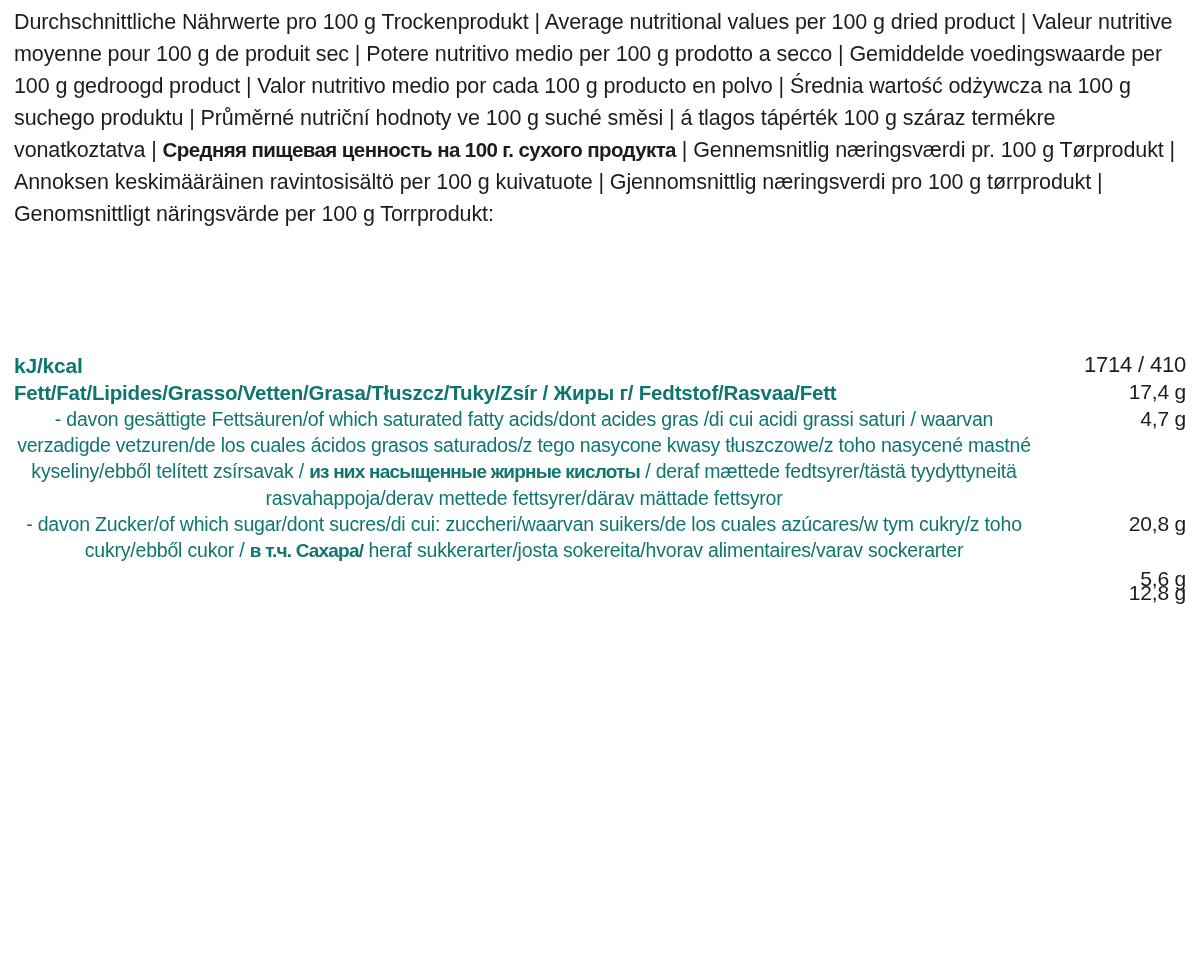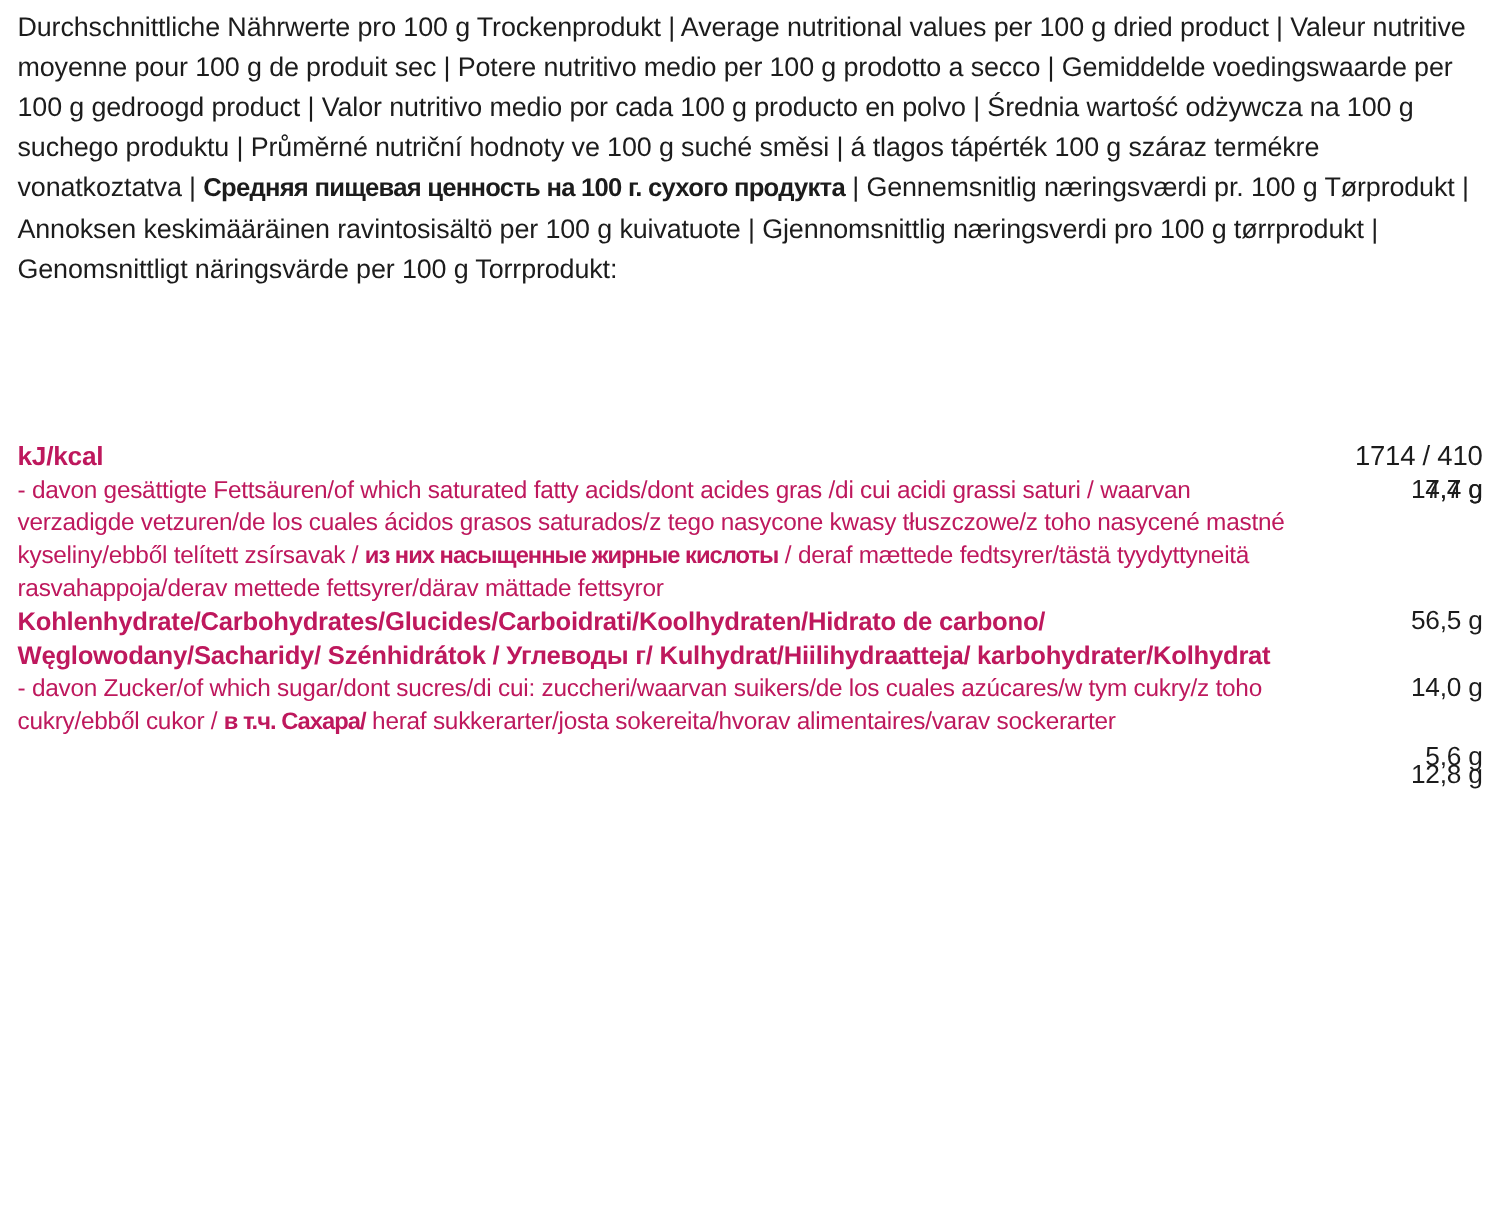--- a/index.html
+++ b/index.html
@@ -48,21 +48,21 @@
     position: relative;
     width: 100%;
     display: block;
   }
   .row .label {
     display: block;
     width: 1020px;
     font-size: 19.5px;
     line-height: 26px;
     letter-spacing: -0.2px;
-    color: #be185d;
+    color: #0f766e;
   }
   .row .value {
     position: absolute;
     right: 0;
     top: 0;
     width: 160px;
     text-align: right;
     font-size: 21px;
     line-height: 26px;
     color: #1c1c1c;
@@ -70,20 +70,21 @@
   }
   .bold .label {
     font-weight: 700;
     font-size: 20.5px;
     line-height: 27px;
   }
   .sub .label {
     font-weight: 400;
     font-size: 19.5px;
     line-height: 26px;
+    text-align: center;
   }
   .cyr {
     font-weight: 600;
     letter-spacing: -0.8px;
     font-size: 19px;
   }
   .gap-sm { height: 2px; }
   .gap-md { height: 14px; }
   .gap-lg { height: 24px; }
   .kj .label { font-weight: 700; font-size: 21px; line-height: 27px; }
@@ -97,36 +98,33 @@
   <div class="intro"><span>Durchschnittliche Nährwerte pro 100 g Trockenprodukt | Average nutritional values per 100 g dried product | Valeur nutritive moyenne pour 100 g de produit sec | Potere nutritivo medio per 100 g prodotto a secco | Gemiddelde voedingswaarde per 100 g gedroogd product | Valor nutritivo medio por cada 100 g producto en polvo | Średnia wartość odżywcza na 100 g suchego produktu | Průměrné nutriční hodnoty ve 100 g suché směsi | á tlagos tápérték 100 g száraz termékre vonatkoztatva | </span><span class="em">Средняя пищевая ценность на 100 г. сухого продукта</span><span> | Gennemsnitlig næringsværdi pr. 100 g Tørprodukt | Annoksen keskimääräinen ravintosisältö per 100 g kuivatuote | Gjennomsnittlig næringsverdi pro 100 g tørrprodukt | Genomsnittligt näringsvärde per 100 g Torrprodukt:</span></div>
 
   <div class="table">
 
     <div class="row bold kj">
       <span class="label">kJ/kcal</span>
       <span class="value">1714 / 410</span>
     </div>
 
     <div class="row bold">
+      <span class="label">Fett/Fat/Lipides/Grasso/Vetten/Grasa/Tłuszcz/Tuky/Zsír / Жиры г/ Fedtstof/Rasvaa/Fett</span>
       <span class="value">17,4 g</span>
     </div>
 
     <div class="row sub">
       <span class="label"><span>- davon gesättigte Fettsäuren/of which saturated fatty acids/dont acides gras /di cui acidi grassi saturi / waarvan verzadigde vetzuren/de los cuales ácidos grasos saturados/z tego nasycone kwasy tłuszczowe/z toho nasycené mastné kyseliny/ebből telített zsírsavak / </span><span class="cyr">из них насыщенные жирные кислоты</span><span> / deraf mættede fedtsyrer/tästä tyydyttyneitä rasvahappoja/derav mettede fettsyrer/därav mättade fettsyror</span></span>
       <span class="value">4,7 g</span>
     </div>
 
-    <div class="row bold">
-      <span class="label">Kohlenhydrate/Carbohydrates/Glucides/Carboidrati/Koolhydraten/Hidrato de carbono/ Węglowodany/Sacharidy/ Szénhidrátok / Углеводы г/ Kulhydrat/Hiilihydraatteja/ karbohydrater/Kolhydrat</span>
-      <span class="value">56,5 g</span>
-    </div>
 
     <div class="row sub">
       <span class="label"><span>- davon Zucker/of which sugar/dont sucres/di cui: zuccheri/waarvan suikers/de los cuales azúcares/w tym cukry/z toho cukry/ebből cukor / </span><span class="cyr">в т.ч. Сахара/</span><span> heraf sukkerarter/josta sokereita/hvorav alimentaires/varav sockerarter</span></span>
-      <span class="value">14,0 g</span>
+      <span class="value">20,8 g</span>
     </div>
 
     <div class="gap-sm"></div>
 
     <div class="row bold">
       <span class="value">5,6 g</span>
     </div>
 
     <div class="gap-md"></div>
 

